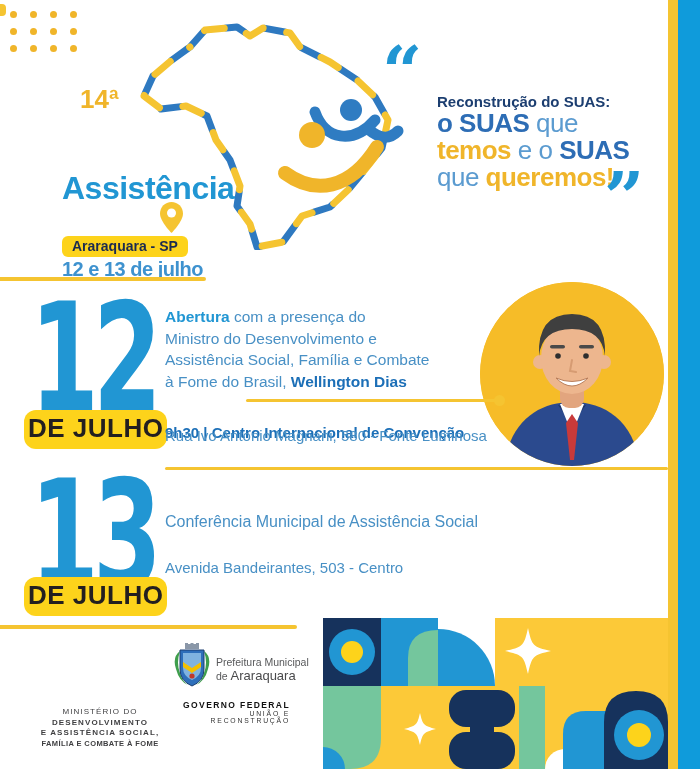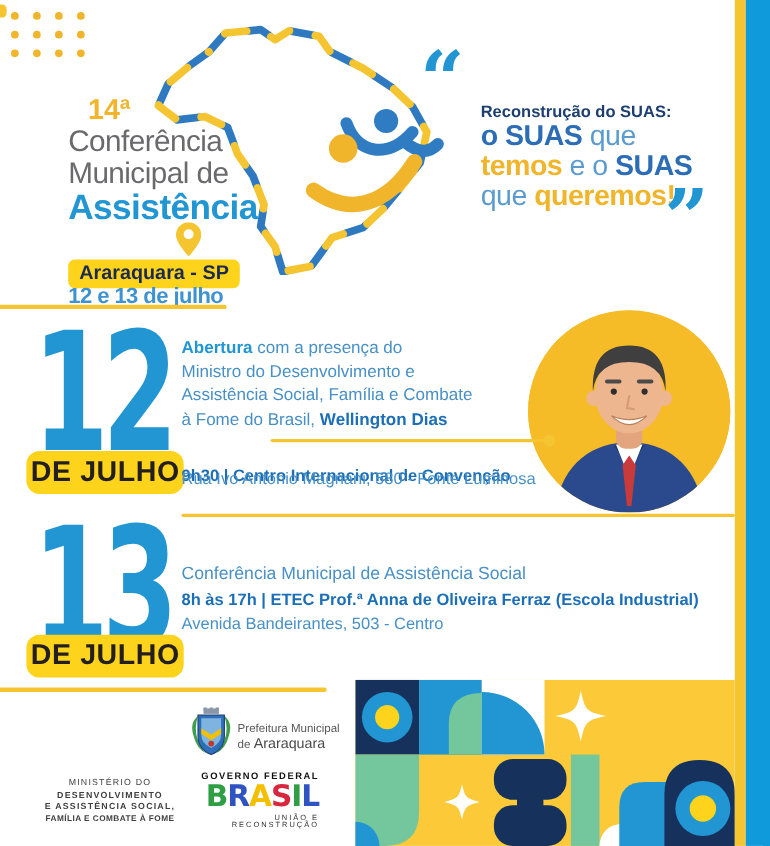--- a/index.html
+++ b/index.html
@@ -17,21 +17,21 @@
   
   .corner-accent{position:absolute;left:-5px;top:4px;width:11px;height:12px;background:var(--yellow);border-radius:4px;}
   .dots{position:absolute;left:10px;top:11px;display:grid;grid-template-columns:repeat(4,7px);grid-auto-rows:7px;column-gap:13px;row-gap:10px;}
   .dots i{width:7px;height:7px;border-radius:50%;background:var(--gold);}
 
   
   .edition{position:absolute;left:80px;top:84px;font-size:26px;font-weight:800;color:var(--gold);}
   .title-gray{position:absolute;left:62px;top:114px;font-size:27px;line-height:29px;color:var(--gray_title);font-weight:400;letter-spacing:-.5px;}
   .title-blue{position:absolute;left:62px;top:172px;font-size:32px;line-height:32px;color:var(--blue);font-weight:800;letter-spacing:-.5px;}
   .pin{position:absolute;left:160px;top:202px;}
-  .badge{position:absolute;left:62px;top:236px;background:var(--yellow_badge);color:#1b2a50;font-size:18px;font-weight:700;padding:2px 10px 3px;border-radius:6px;}
+  .badge{position:absolute;left:62px;top:236px;background:var(--yellow_badge);color:#1b2a50;font-size:14px;font-weight:700;padding:2px 10px 3px;border-radius:6px;}
   .dates{position:absolute;left:62px;top:258px;font-size:20px;font-weight:700;color:#3e92cf;letter-spacing:-.5px;}
 
   
   .map{position:absolute;left:125px;top:5px;}
   .map path.m-blue{fill:none;stroke:var(--map_blue);stroke-width:7;stroke-linecap:round;stroke-linejoin:round;stroke-dasharray:20 24;}
   .map path.m-yellow{fill:none;stroke:var(--yellow);stroke-width:7;stroke-linecap:round;stroke-linejoin:round;stroke-dasharray:20 24;stroke-dashoffset:-22;}
   .map .sw-blue{fill:none;stroke:var(--blue_strong2);stroke-width:11;stroke-linecap:round;}
   .map .sw-yellow{fill:none;stroke:var(--gold);stroke-width:14;stroke-linecap:round;}
 
   
@@ -119,24 +119,20 @@
     <g>
       <path class="sw-blue" d="M190,107 C200,135 228,140 250,115"></path>
       <path class="sw-blue" d="M243,124 C257,136 266,133 273,126"></path>
       <circle cx="226" cy="105" r="11" fill="#2f7cc2"></circle>
       <path class="sw-yellow" d="M160,168 C190,190 225,185 252,142"></path>
       <circle cx="187" cy="130" r="13" fill="#f0b52a"></circle>
     </g>
   </svg>
 
   <div class="edition">14ª</div>
-  <div class="title-gray">
-    <div>Conferência</div>
-    <div>Municipal de</div>
-  </div>
   <div class="title-blue">
     <div>Assistência</div>
   </div>
   <svg class="pin" width="23" height="31" viewBox="0 0 23 31">
     <path d="M11.5,0 C5.1,0 0,5.1 0,11.5 C0,19.5 11.5,31 11.5,31 C11.5,31 23,19.5 23,11.5 C23,5.1 17.9,0 11.5,0 Z" fill="#f5c431"></path>
     <circle cx="11.5" cy="11" r="4.5" fill="#ffffff"></circle>
   </svg>
   <div class="badge">Araraquara - SP</div>
   <div class="dates">12 e 13 de julho</div>
 
@@ -183,21 +179,20 @@
       <path d="M92,78 L90,89 L96,90" stroke="#d69b72" stroke-width="2" fill="none" stroke-linecap="round"></path>
       <path d="M76,96 Q92,112 108,96 Q92,103 76,96 Z" fill="#ffffff" stroke="#b97f5c" stroke-width="1"></path>
     </svg>
   </div>
 
   <div class="div2"></div>
 
   <div class="day-num day13">13</div>
   <div class="pill pill13">DE JULHO</div>
   <div class="s13-line1">Conferência Municipal de Assistência Social</div>
-  <div class="timeplace tp13">8h às 17h | ETEC Prof.ª Anna de Oliveira Ferraz (Escola Industrial)</div>
   <div class="addr ad13">Avenida Bandeirantes, 503 - Centro</div>
 
   <div class="div3"></div>
 
 
   <svg class="crest" width="36" height="48" viewBox="0 0 36 48">
     <path d="M2,26 Q-2,14 6,8 Q2,20 6,30 Q8,38 14,42 Q5,38 2,26 Z" fill="#3f9e4d"></path>
     <path d="M34,26 Q38,14 30,8 Q34,20 30,30 Q28,38 22,42 Q31,38 34,26 Z" fill="#3f9e4d"></path>
     <rect x="11" y="1" width="14" height="5" fill="#8a97a8"></rect>
     <rect x="11" y="0" width="3" height="3" fill="#8a97a8"></rect>
@@ -216,23 +211,20 @@
 
   <div class="ministerio">
     <div>MINISTÉRIO DO</div>
     <div class="b">DESENVOLVIMENTO</div>
     <div class="b">E ASSISTÊNCIA SOCIAL,</div>
     <div class="b last">FAMÍLIA E COMBATE À FOME</div>
   </div>
 
   <div class="governo">
     <div class="gov-top">GOVERNO FEDERAL</div>
-    <div class="brasil">
-      <span style="color: rgb(47, 158, 68);">B</span><span style="color: rgb(47, 84, 193);">R</span><span style="color: rgb(243, 192, 0);">A</span><span style="color: rgb(215, 38, 61);">S</span><span style="color: rgb(47, 158, 68);">I</span><span style="color: rgb(47, 84, 193);">L</span>
-    </div>
     <div class="gov-bottom">UNIÃO E RECONSTRUÇÃO</div>
   </div>
 
   <svg class="mosaic" width="345" height="151" viewBox="0 0 345 151">
     <rect x="0" y="0" width="345" height="151" fill="#fcc938"></rect>
     <rect x="0" y="0" width="58" height="68" fill="#16325c"></rect>
     <circle cx="29" cy="34" r="23" fill="#2196d3"></circle>
     <circle cx="29" cy="34" r="11" fill="#fdd31b"></circle>
     <rect x="58" y="0" width="57" height="68" fill="#2196d3"></rect>
     <path d="M115,68 L115,12 Q85,12 85,40 L85,68 Z" fill="#74c69d"></path>

